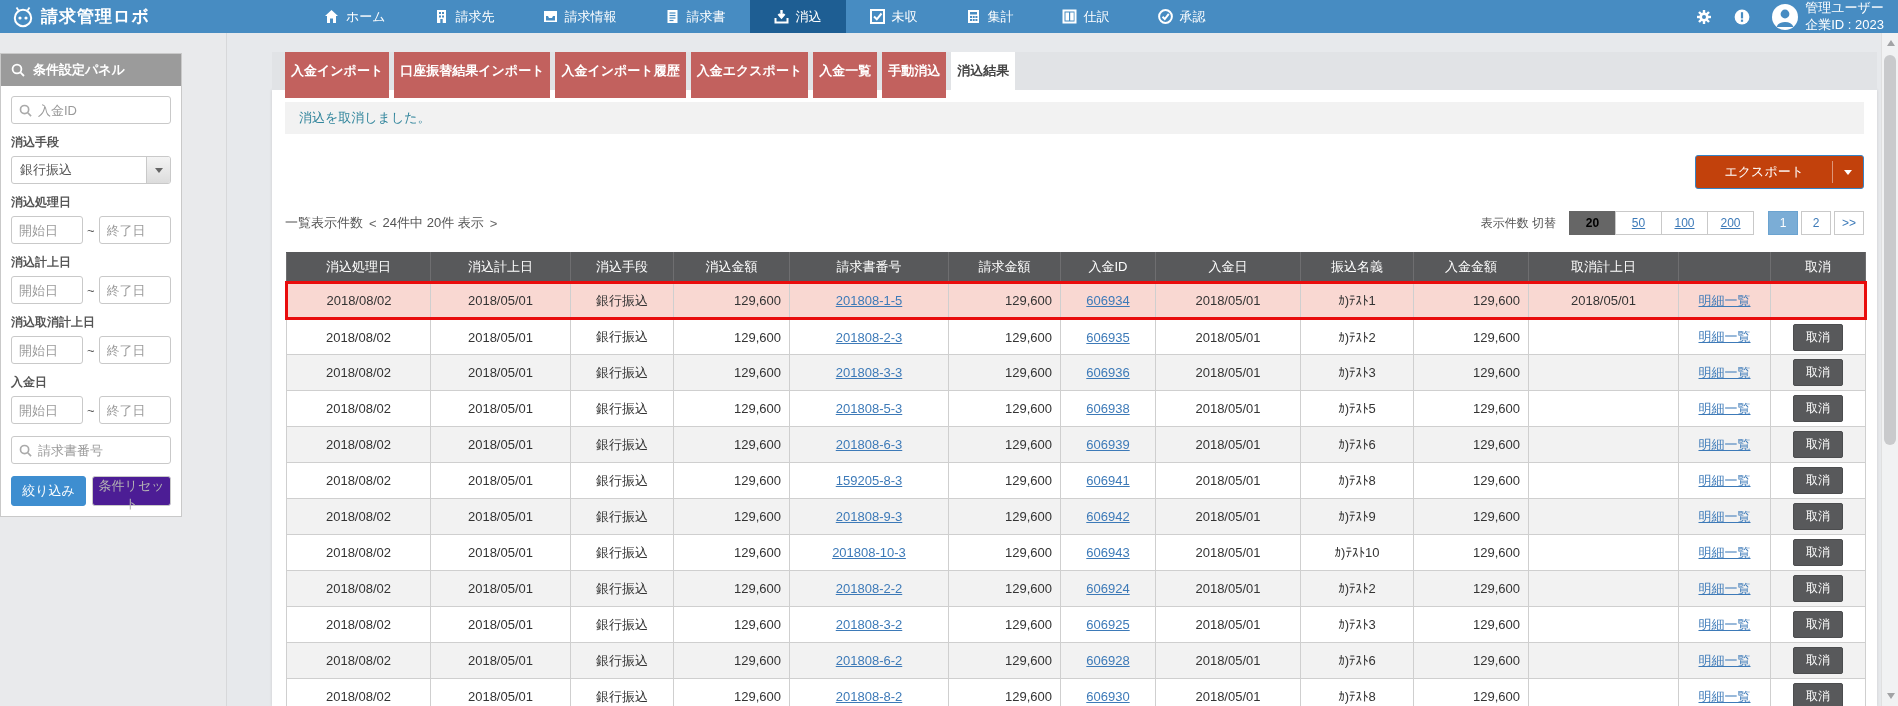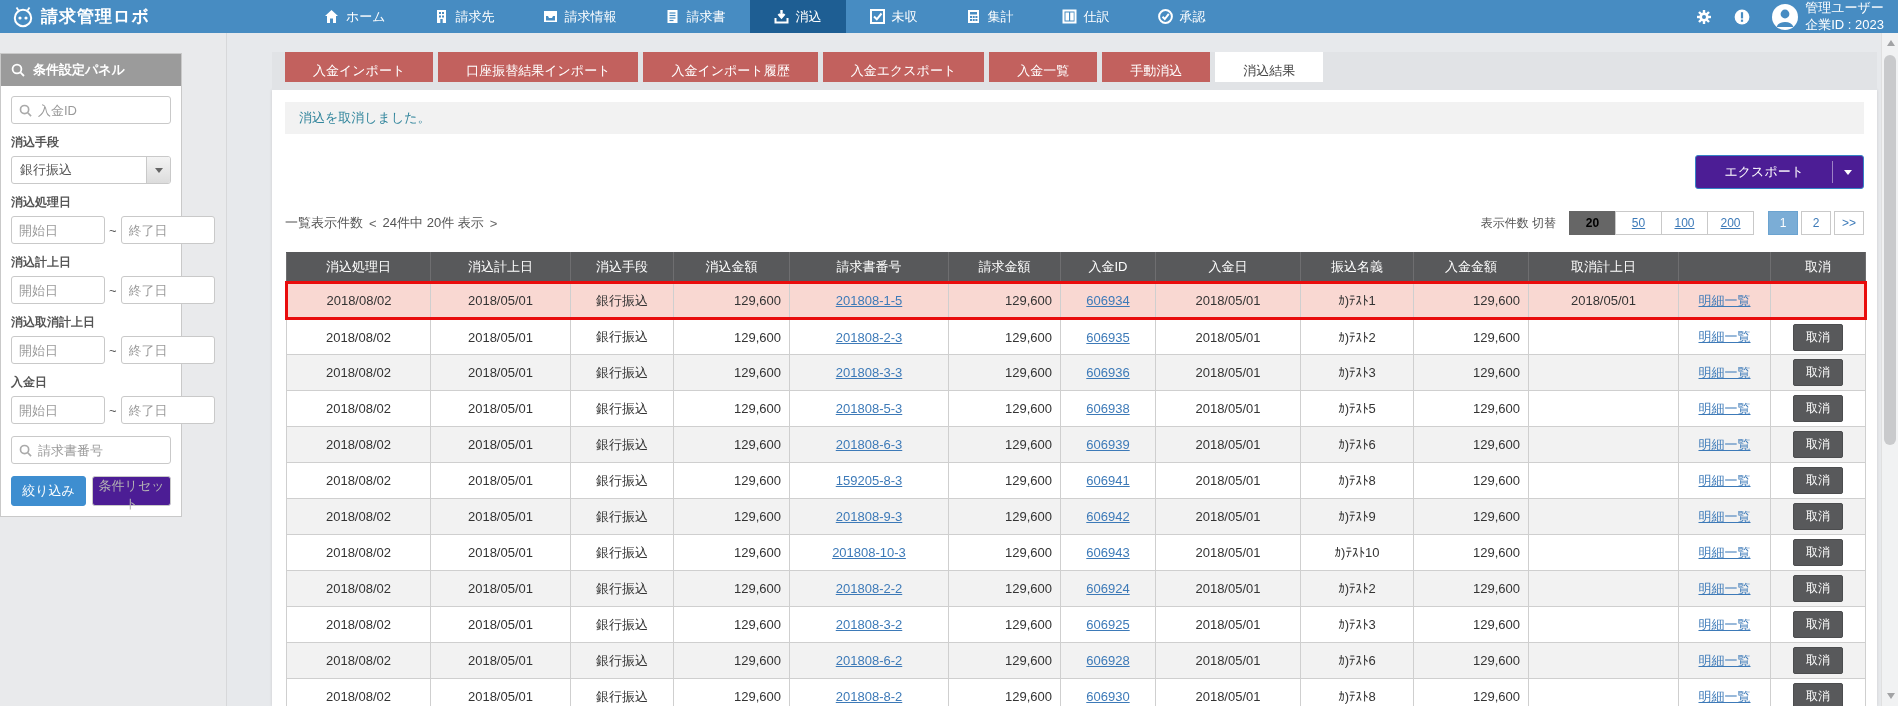--- a/index.html
+++ b/index.html
@@ -36,43 +36,43 @@
   .search-box input::placeholder { color:#9a9a9a; }
   .field-label { font-size:12px; font-weight:bold; color:#555; margin:10px 0 5px; }
   .select { display:flex; height:28px; border:1px solid #c9c9c9; border-radius:3px;
     overflow:hidden; cursor:pointer; background:#fff; }
   .select-value { flex:1; font-size:13px; color:#555; padding:0 8px; line-height:26px; }
   .select-caret { width:24px; background:linear-gradient(#f4f4f4,#dcdcdc);
     border-left:1px solid #c9c9c9; display:flex; align-items:center; justify-content:center; }
   .caret-down { width:0; height:0; border-left:4px solid transparent;
     border-right:4px solid transparent; border-top:5px solid #666; }
   .date-row { display:flex; align-items:center; gap:4px; }
-  .date-row input { width:94px; height:28px; border:1px solid #c9c9c9; border-radius:3px;
+  .date-row input { width:72px; height:28px; border:1px solid #c9c9c9; border-radius:3px;
     padding:0 7px; font-size:13px; font-family:inherit; color:#555; outline:none; }
   .date-row input::placeholder { color:#9a9a9a; }
   .tilde { color:#555; font-size:13px; }
   .mt10 { margin-top:12px; }
   .btn-row { display:flex; gap:6px; margin-top:12px; }
   .btn-filter { width:80px; height:30px; background:#3e8ed0; border:1px solid #3e8ed0;
     color:#fff; font-size:13px; border-radius:3px; cursor:pointer; font-family:inherit; }
   .btn-reset { width:84px; height:30px; background:#4c1d95; border:1px solid #c9c9c9;
     color:#b3b3b3; font-size:13px; border-radius:3px; cursor:pointer; font-family:inherit; }
 
   
   .tabbar { position:absolute; left:272px; top:52px; width:1605px; height:38px;
     background:#e1e3e6; display:flex; padding-left:13px; gap:5px; z-index:5; }
-  .tab { height:30px; line-height:38px; padding:0 28px; background:#c2615e; color:#fff;
-    font-size:13px; cursor:pointer; white-space:nowrap; }
+  .tab { height:46px; line-height:38px; padding:0 6px; background:#c2615e; color:#fff;
+    font-size:13px; cursor:pointer; white-space:nowrap;font-weight:bold; }
   .tab.active { background:#fff; color:#444; }
   .content-panel { position:absolute; left:272px; top:90px; width:1605px; height:616px;
     background:#fff; box-shadow:0 0 3px rgba(0,0,0,.12); z-index:4; }
   .message-bar { margin:12px 13px 0; height:32px; background:#f2f2f2; color:#31859c;
     font-size:13px; line-height:32px; padding-left:14px; }
   .export-row { display:flex; justify-content:flex-end; padding-right:13px; margin-top:21px; }
-  .btn-export { height:34px; display:flex; align-items:stretch; background:#4c1d95;
+  .btn-export { height:34px; display:flex; align-items:stretch; background:#c2410c;
     border:1px solid #3583c5; border-radius:3px; color:#fff; cursor:pointer; overflow:hidden; }
   .btn-export .lbl { padding:0 28px; font-size:13px; line-height:32px; }
   .btn-export .sep { width:1px; background:rgba(255,255,255,.45); margin:5px 0; }
   .btn-export .car { width:30px; display:flex; align-items:center; justify-content:center; }
   .btn-export .caret-down { border-top-color:#fff; }
 
   .list-controls { margin:22px 13px 0; display:flex; justify-content:space-between;
     align-items:center; font-size:13px; color:#555; }
   .list-count { display:flex; gap:6px; align-items:center; }
   .list-count .arr { cursor:pointer; color:#666; }

